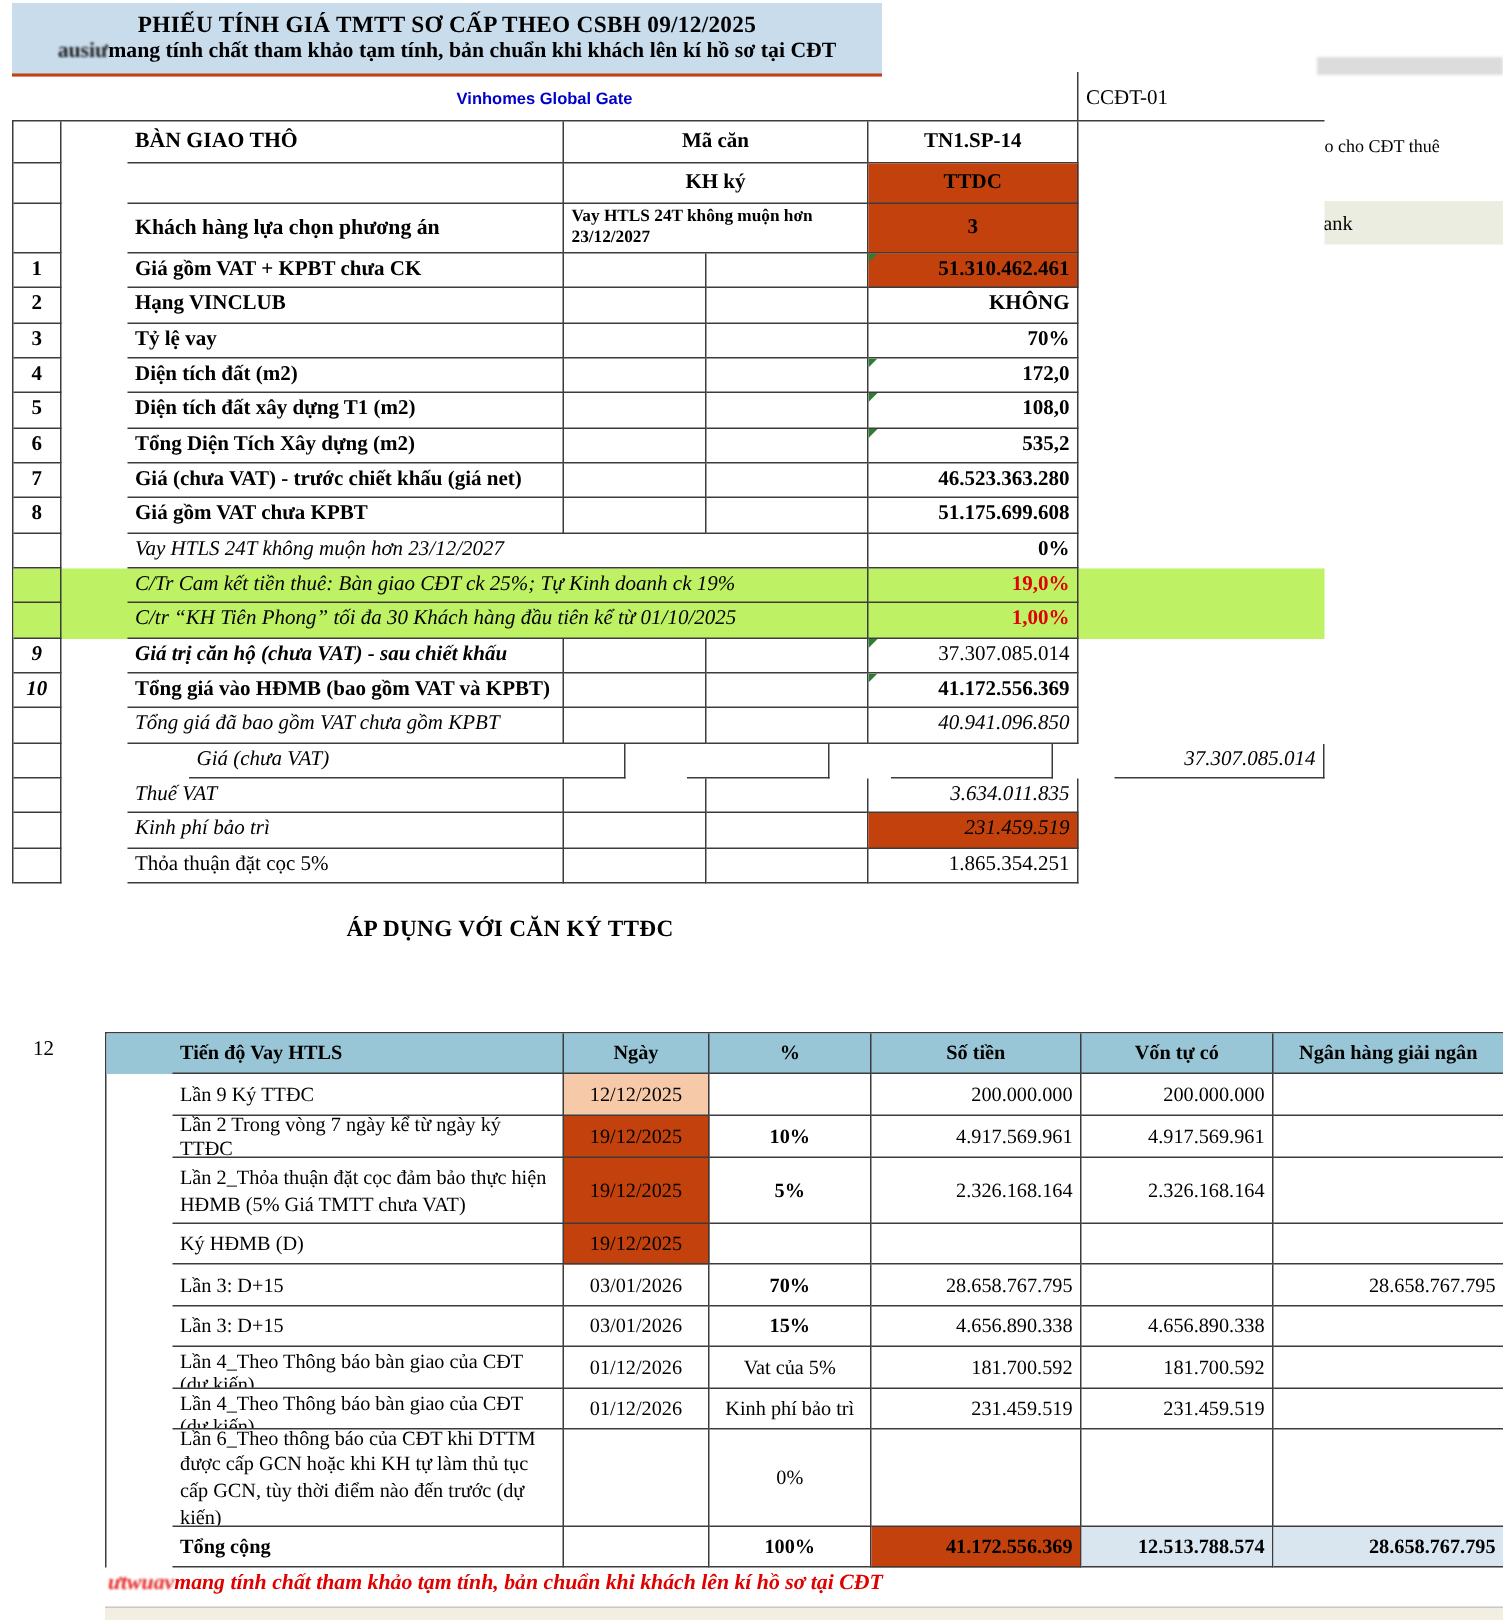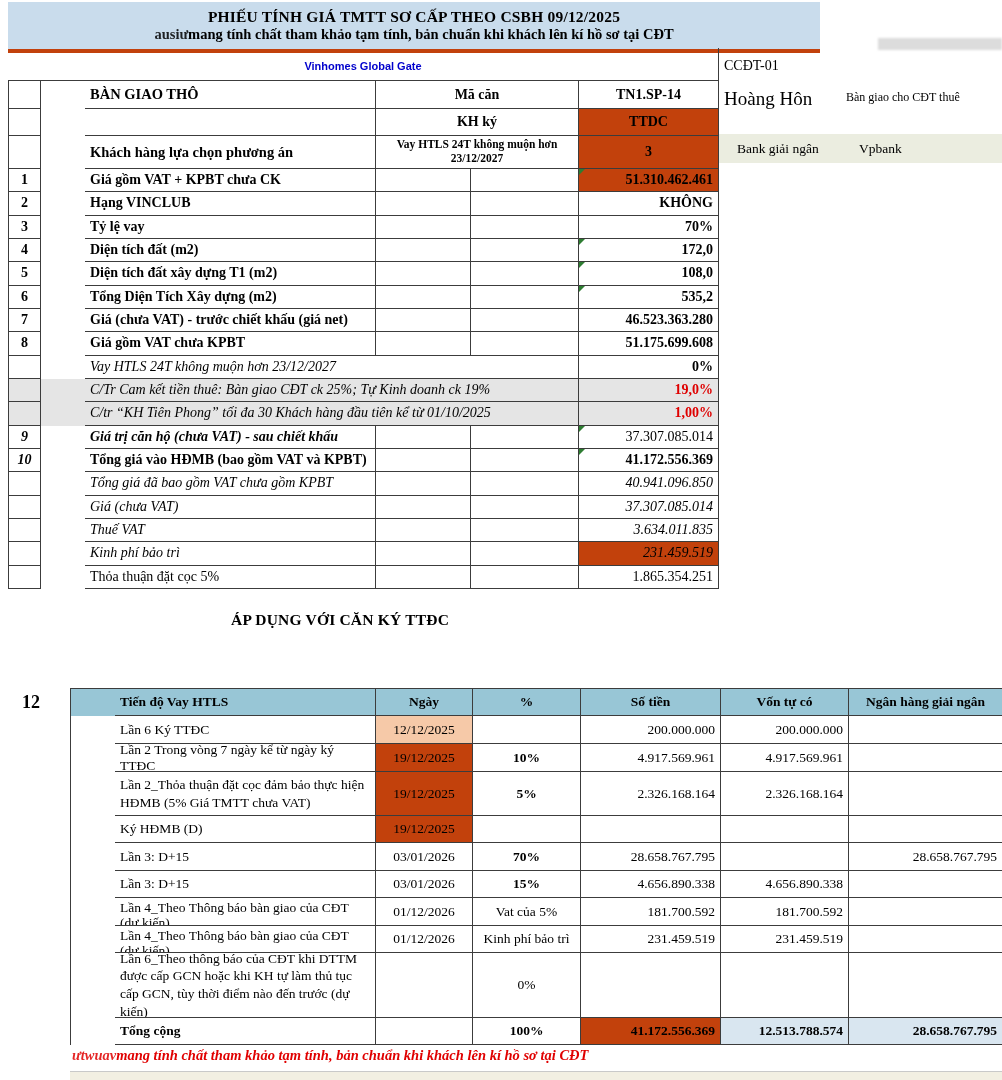--- a/index.html
+++ b/index.html
@@ -1,21 +1,21 @@
 <!DOCTYPE html>
 <html><head>
 <meta charset="utf-8">
 <style>
   html,body{margin:0;padding:0;background:#fff;}
   .sheet{position:relative;width:1002px;height:1080px;background:#ffffff;
          font-family:"Liberation Serif",serif;color:#000;overflow:hidden;}
 
   
-  .hdr{position:absolute;left:8px;top:2px;width:812px;height:47px;background:#C9DCEC;
-       border-bottom:4px solid #c2410c;display:flex;flex-direction:column;justify-content:center;text-align:center;}
+  .hdr{position:absolute;left:8px;top:2px;width:580px;height:47px;background:#C9DCEC;
+       border-bottom:2px solid #c2410c;display:flex;flex-direction:column;justify-content:center;text-align:center;}
   .hdr .t1{font-weight:bold;font-size:15.5px;letter-spacing:.2px;}
   .hdr .t2{font-weight:bold;font-size:14.5px;}
   .wm{filter:blur(.6px);opacity:.85;}
   .smudge{position:absolute;left:878px;top:38px;width:124px;height:12px;background:#dcdcdc;filter:blur(1.2px);}
 
   .brand{position:absolute;left:8px;top:60px;width:710px;text-align:center;color:#0000CC;
          font-family:"Liberation Sans",sans-serif;font-weight:bold;font-size:11px;}
 
   
   .vline{position:absolute;left:718px;top:48px;width:1px;height:120px;background:#3c3c3c;}
@@ -27,44 +27,44 @@
   .bankrow .bl{padding-left:18px;width:122px;}
 
   
   .gtable{position:absolute;border-top:1px solid #3c3c3c;border-left:1px solid #3c3c3c;background:#fff;}
   .row{display:grid;}
   .cell{border-right:1px solid #3c3c3c;border-bottom:1px solid #3c3c3c;display:flex;align-items:center;
         padding:0 5px;box-sizing:border-box;position:relative;overflow:hidden;background-clip:padding-box;}
   .num{justify-content:center;padding:0 2px;}
   .lbl{justify-content:flex-start;margin-left:44px;}
   .val{justify-content:flex-end;text-align:right;}
-  .ctr{justify-content:center;text-align:center;}
+  .ctr{justify-content:center;}
   .b{font-weight:bold;}
   .i{font-style:italic;}
   .bi{font-weight:bold;font-style:italic;}
   .red{color:#DF0000;}
   .bg-yellow{background:#c2410c;}
-  .bg-peach{background:#e5e5e5;}
+  .bg-peach{background:#bef264;}
   .bg-orange{background:#F6C9A8;}
   .bg-blue{background:#D9E6F0;}
   .marker::before{content:"";position:absolute;left:0;top:0;width:0;height:0;
                   border-top:6px solid #2E7D32;border-right:6px solid transparent;}
   .clip{line-height:1.12;align-items:flex-start;padding-top:2px;}
   .ml{line-height:1.3;}
 
   
   #summary-table{left:8px;top:80px;font-size:14px;}
   #summary-table .hlbl{font-size:14.5px;}
   .midsmall{font-size:11.5px;font-weight:bold;line-height:1.2;}
 
   
   .sec-title{position:absolute;left:231px;top:611px;font-weight:bold;font-size:15.5px;letter-spacing:.2px;}
 
   
-  .num12{position:absolute;left:22px;top:692px;font-weight:bold;font-size:18px;}
+  .num12{position:absolute;left:22px;top:692px;font-weight:normal;font-size:14px;}
   #schedule-table{left:70px;top:688px;font-size:13.5px;}
   #schedule-table .shead{background:#98C6D6;font-weight:bold;}
 
   
   .note{position:absolute;left:72px;top:1047px;color:#E00000;font-weight:bold;font-style:italic;font-size:14.5px;}
   .bar{position:absolute;left:70px;top:1071px;width:932px;height:9px;background:#F2EFE2;border-top:1px solid #c9c9c9;}
 </style>
 </head>
 <body>
 
@@ -193,21 +193,21 @@
           <div class="cell"></div>
           <div class="cell val b marker">41.172.556.369</div>
         </div>
         <div class="row" style="height: 23.33px; grid-template-columns: 32px 335px 95px 108px 140px;">
           <div class="cell num "></div>
           <div class="cell lbl i">Tổng giá đã bao gồm VAT chưa gồm KPBT</div>
           <div class="cell"></div>
           <div class="cell"></div>
           <div class="cell val i">40.941.096.850</div>
         </div>
-        <div class="row" style="height: 23.33px; grid-template-columns: 32px 335px 95px 108px 140px;">
+        <div class="row" style="height: 23.33px; grid-template-columns: 32px 335px 95px 108px 140px; gap: 41px;">
           <div class="cell num "></div>
           <div class="cell lbl i">Giá (chưa VAT)</div>
           <div class="cell"></div>
           <div class="cell"></div>
           <div class="cell val i">37.307.085.014</div>
         </div>
         <div class="row" style="height: 23.33px; grid-template-columns: 32px 335px 95px 108px 140px;">
           <div class="cell num "></div>
           <div class="cell lbl i">Thuế VAT</div>
           <div class="cell"></div>
@@ -238,21 +238,21 @@
   <div class="gtable" id="schedule-table">
       <div class="row shead" style="grid-template-columns: 305px 97px 108px 140px 128px 154px; height: 27px;">
         <div class="cell lbl b">Tiến độ Vay HTLS</div>
         <div class="cell ctr b">Ngày</div>
         <div class="cell ctr b">%</div>
         <div class="cell ctr b">Số tiền</div>
         <div class="cell ctr b">Vốn tự có</div>
         <div class="cell ctr b">Ngân hàng giải ngân</div>
       </div>
       <div class="row" style="grid-template-columns: 305px 97px 108px 140px 128px 154px; height: 28px;">
-        <div class="cell lbl ">Lần 6 Ký TTĐC</div>
+        <div class="cell lbl ">Lần 9 Ký TTĐC</div>
         <div class="cell ctr bg-orange">12/12/2025</div>
         <div class="cell ctr "></div>
         <div class="cell val">200.000.000</div>
         <div class="cell val">200.000.000</div>
         <div class="cell val"></div>
       </div>
       <div class="row" style="grid-template-columns: 305px 97px 108px 140px 128px 154px; height: 28px;">
         <div class="cell lbl ">Lần 2 Trong vòng 7 ngày kể từ ngày ký TTĐC</div>
         <div class="cell ctr bg-yellow">19/12/2025</div>
         <div class="cell ctr b">10%</div>

